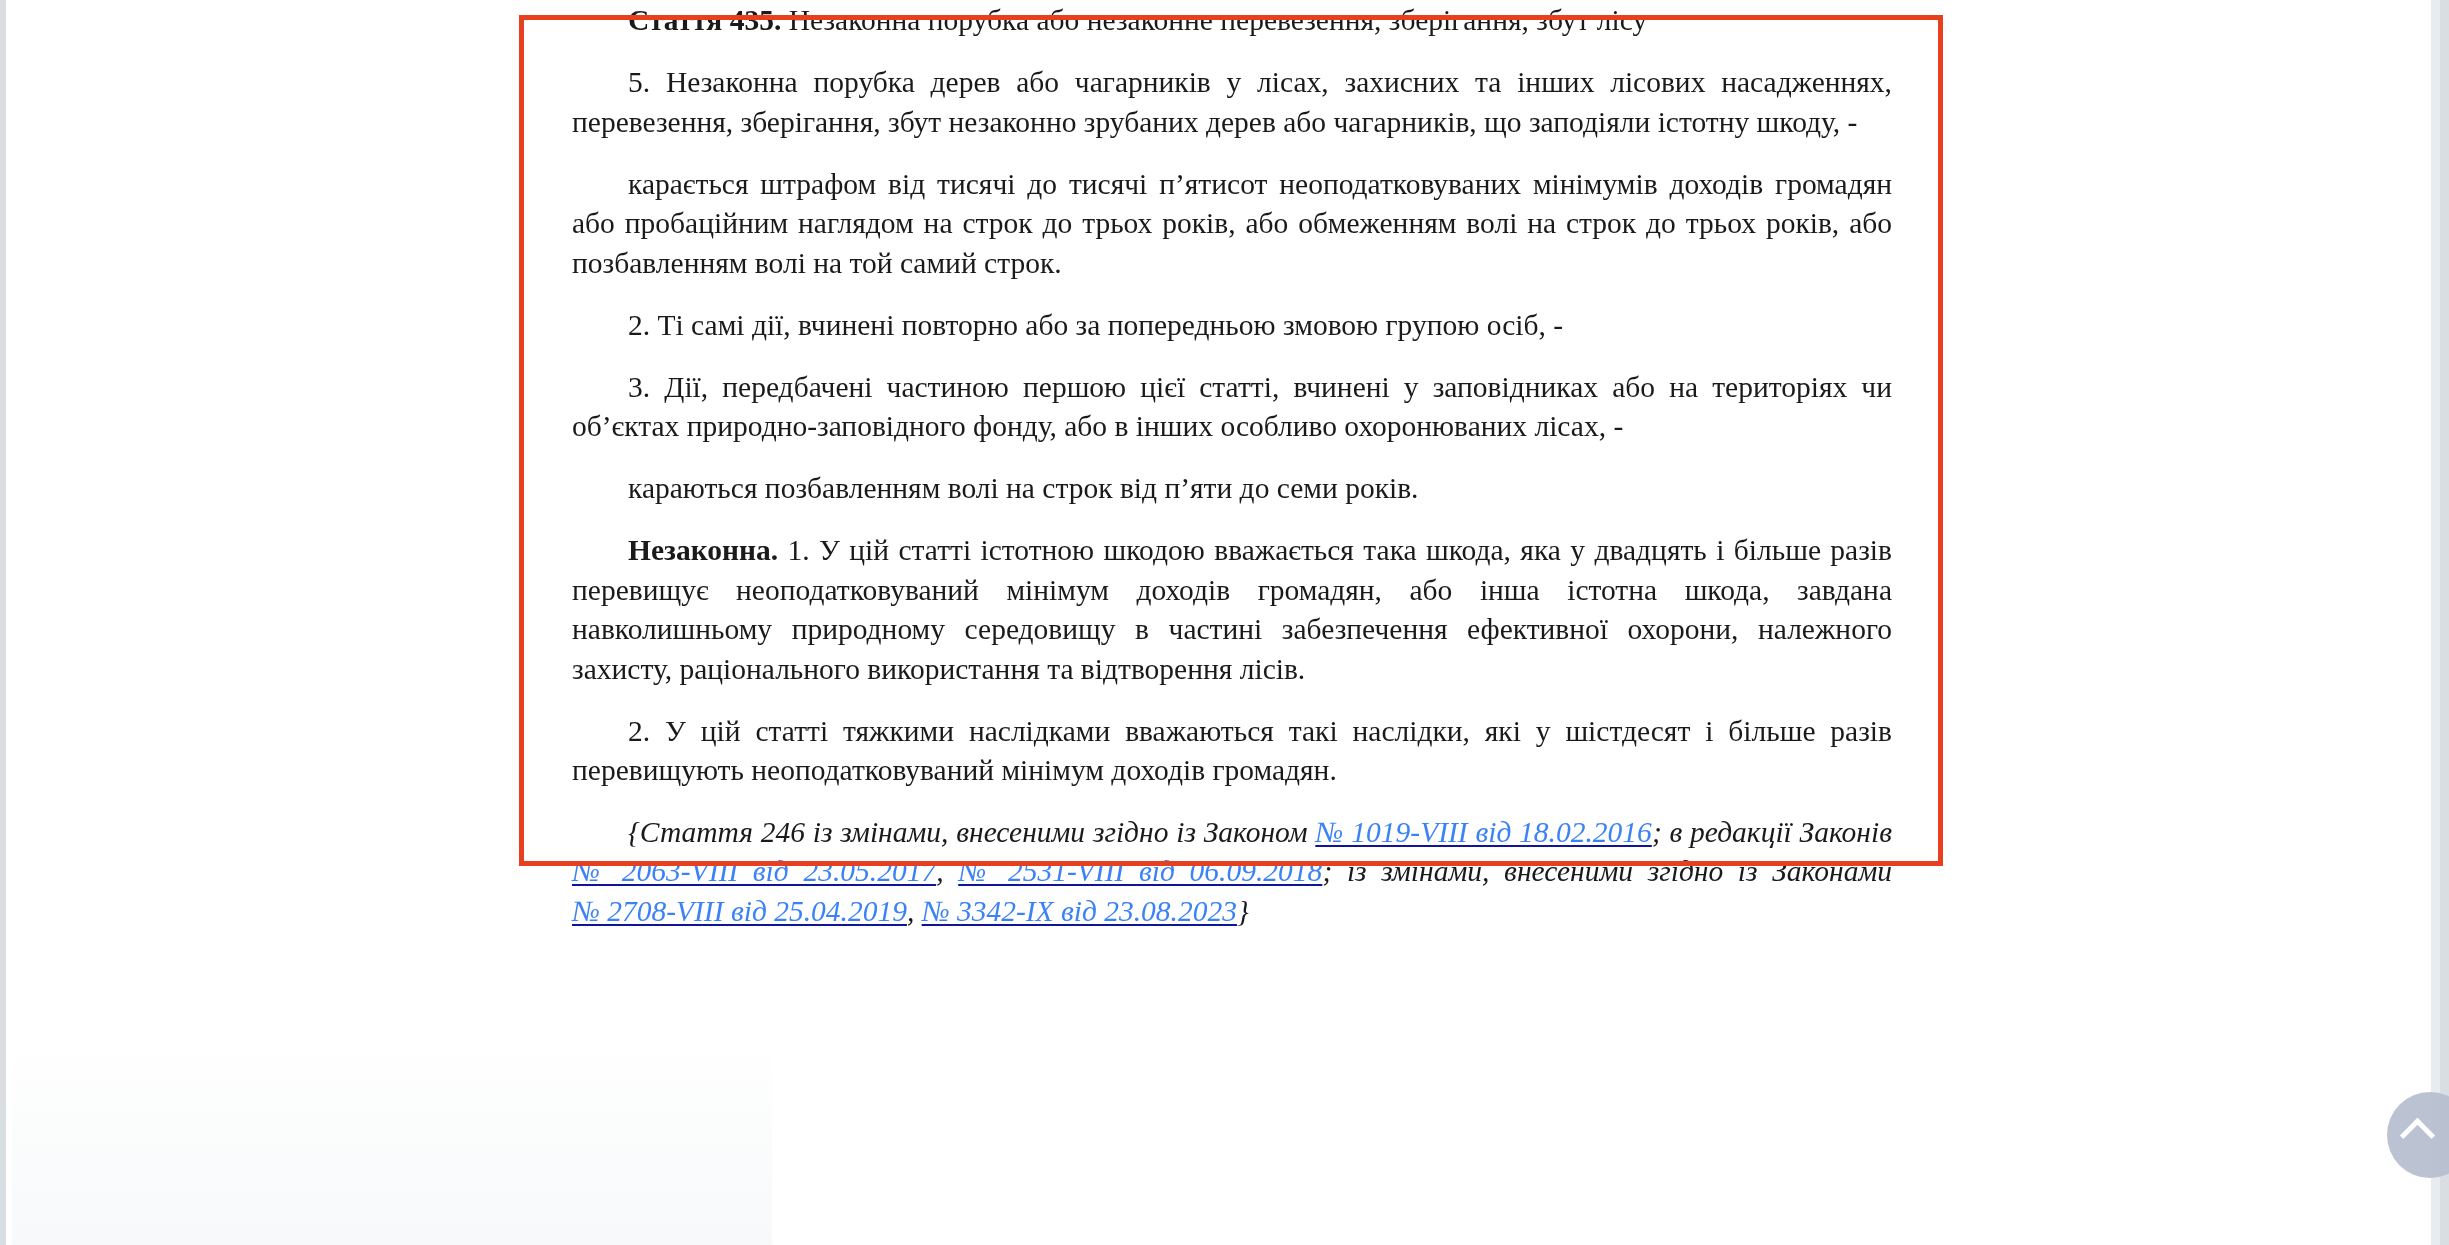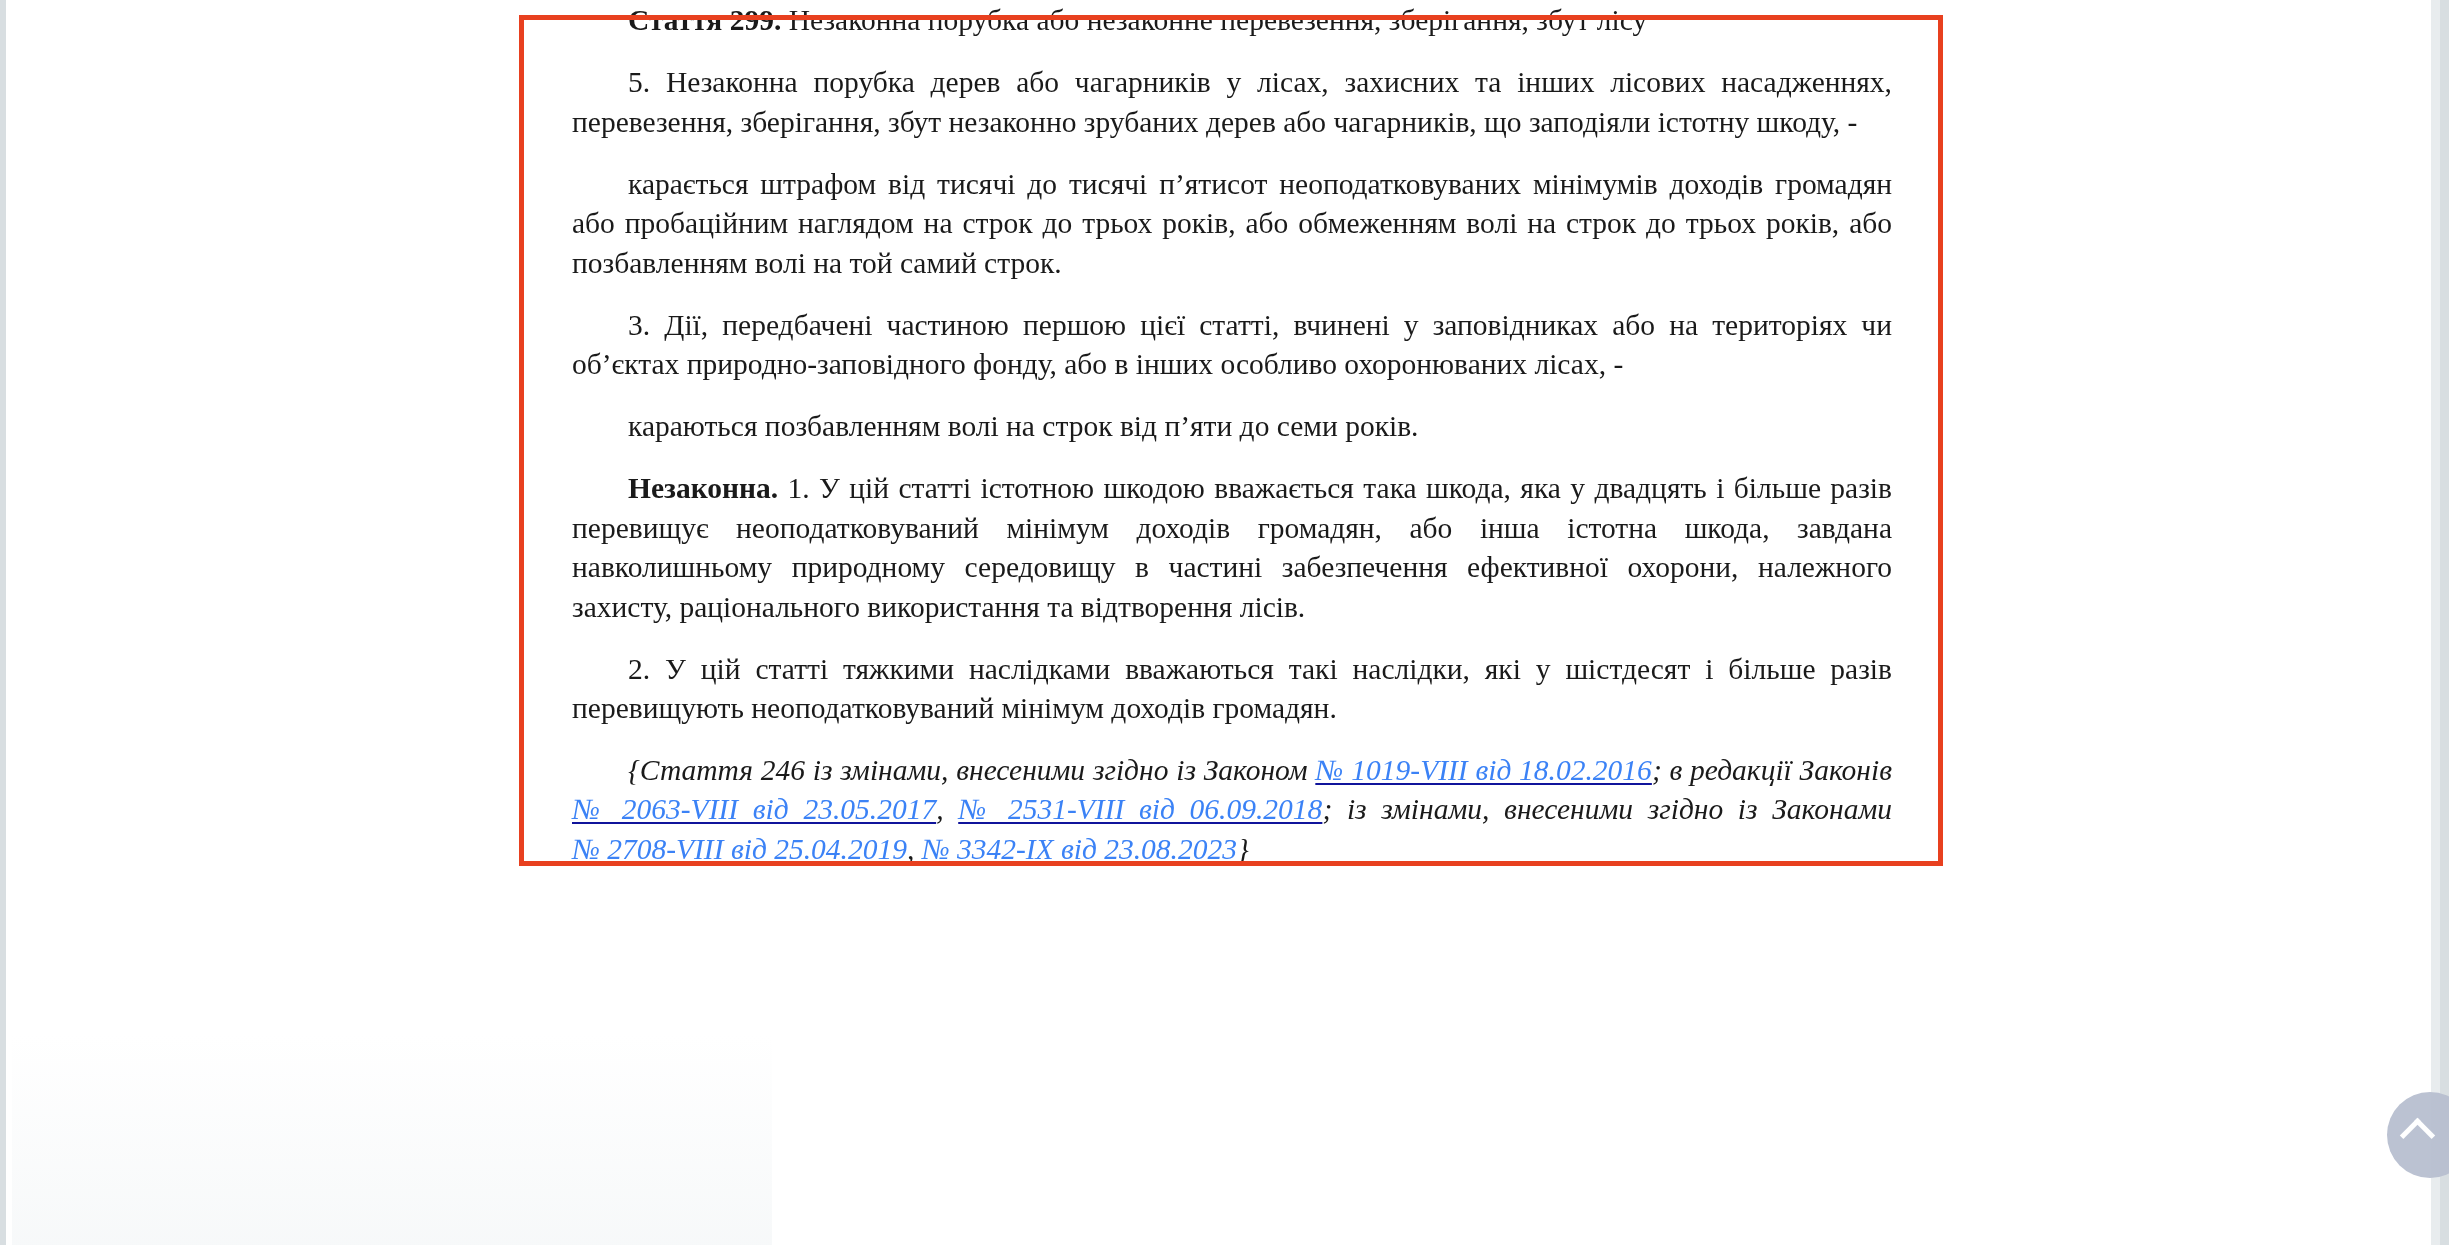--- a/index.html
+++ b/index.html
@@ -142,27 +142,28 @@
 </head>
 <body>
 
 <div id="page-frame">
 
   <div id="page-shade"></div>
 
   <div id="doc-column">
 
     <p class="para first" id="title-para">
-      <span class="lead">Стаття 299.</span><span> Незаконна порубка або незаконне перевезення, зберігання, збут лісу</span>
+      <span class="lead">Стаття 435.</span><span> Незаконна порубка або незаконне перевезення, зберігання, збут лісу</span>
     </p>
 
     <p class="para spaced">5. Незаконна порубка дерев або чагарників у лісах, захисних та інших лісових насадженнях, перевезення, зберігання, збут незаконно зрубаних дерев або чагарників, що заподіяли істотну шкоду, -</p>
 
     <p class="para spaced">карається штрафом від тисячі до тисячі п’ятисот неоподатковуваних мінімумів доходів громадян або пробаційним наглядом на строк до трьох років, або обмеженням волі на строк до трьох років, або позбавленням волі на той самий строк.</p>
 
+    <p class="para spaced">2. Ті самі дії, вчинені повторно або за попередньою змовою групою осіб, -</p>
 
 
     <p class="para spaced">3. Дії, передбачені частиною першою цієї статті, вчинені у заповідниках або на територіях чи об’єктах природно-заповідного фонду, або в інших особливо охоронюваних лісах, -</p>
 
 
 
     <p class="para spaced">караються позбавленням волі на строк від п’яти до семи років.</p>
 
     <p class="para spaced">
       <span class="lead">Незаконна.</span><span> 1. У цій статті істотною шкодою вважається така шкода, яка у двадцять і більше разів перевищує неоподатковуваний мінімум доходів громадян, або інша істотна шкода, завдана навколишньому природному середовищу в частині забезпечення ефективної охорони, належного захисту, раціонального використання та відтворення лісів.</span>

